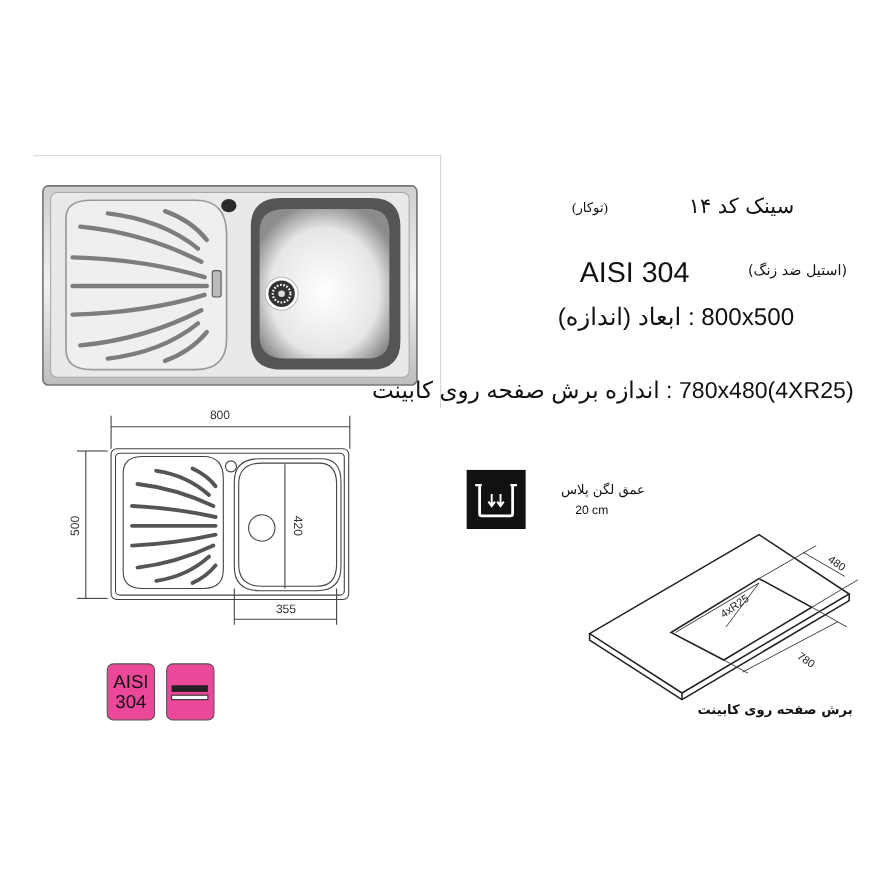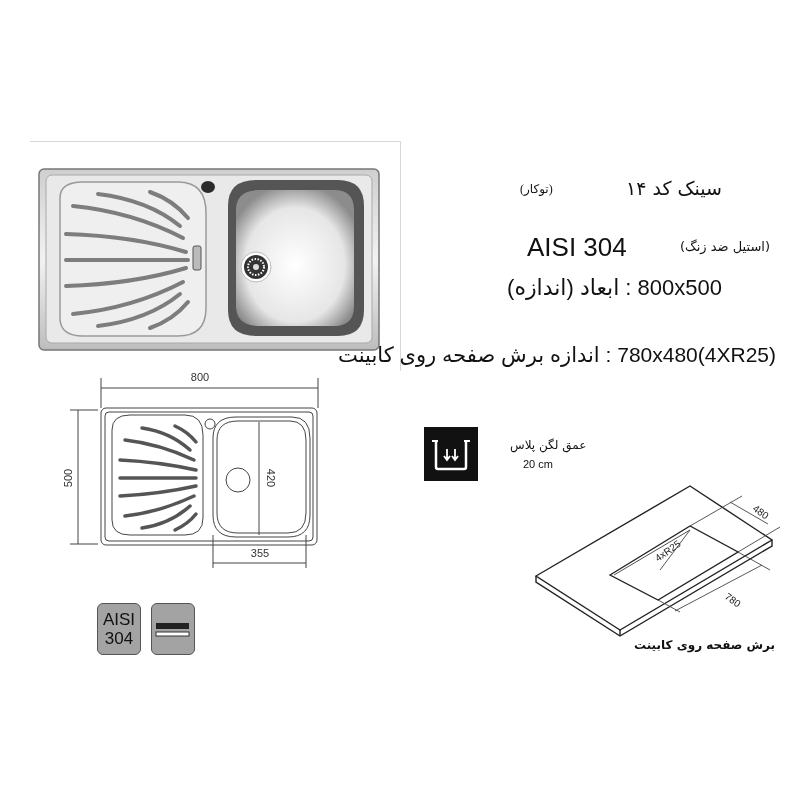--- a/index.html
+++ b/index.html
@@ -9,21 +9,21 @@
     .photo-frame { left: 30px; top: 141px; width: 371px; height: 230px; border: 1px solid #d6d6d6; border-bottom: none; border-left: none; background: #fff; }
     .rtl { direction: rtl; unicode-bidi: isolate; }
     .title { right: 78px; top: 177px; font-size: 19px; font-weight: normal; white-space: nowrap; font-family: "DejaVu Sans", sans-serif; }
     .title-sub { left: 520px; top: 182px; font-size: 12px; font-family: Liberation Serif, serif; }
     .aisi-big { left: 527px; top: 232px; font-size: 26px; text-align: right; }
     .aisi-sub { left: 636px; top: 239px; font-size: 13px; font-family: "DejaVu Sans", sans-serif; margin-left: 44px; }
     .dims-line { right: 78px; top: 275px; font-size: 22px; white-space: nowrap; }
     .cut-line { right: 24px; top: 343px; font-size: 21px; white-space: nowrap; }
     .depth-text { left: 483px; top: 438px; font-size: 12px; font-family: "DejaVu Sans", sans-serif; margin-left: 27px; }
     .depth-val { left: 487px; top: 458px; font-size: 11px; margin-left: 36px; }
-    .badge { border: 1.5px solid #555; border-radius: 6px; width: 44px; height: 52px; background: #a3a3a3; }
+    .badge { border: 1.5px solid #555; border-radius: 6px; width: 44px; height: 52px; background: #ec4899; }
     .badge-aisi { left: 97px; top: 603px; font-size: 17px; line-height: 19px; text-align: center; padding-top: 6px; }
     .badge-thick { left: 151px; top: 603px; }
     .cabinet-caption { left: 634px; top: 638px; font-size: 12px; font-weight: bold; font-family: "DejaVu Sans", sans-serif; }
     svg text { font-family: "Liberation Sans", sans-serif; }
   </style>
 </head>
 <body>
 
 <div class="abs photo-frame"></div>
 <svg class="abs" style="left:38px;top:168px" width="342" height="184" viewBox="0 0 342 184">

